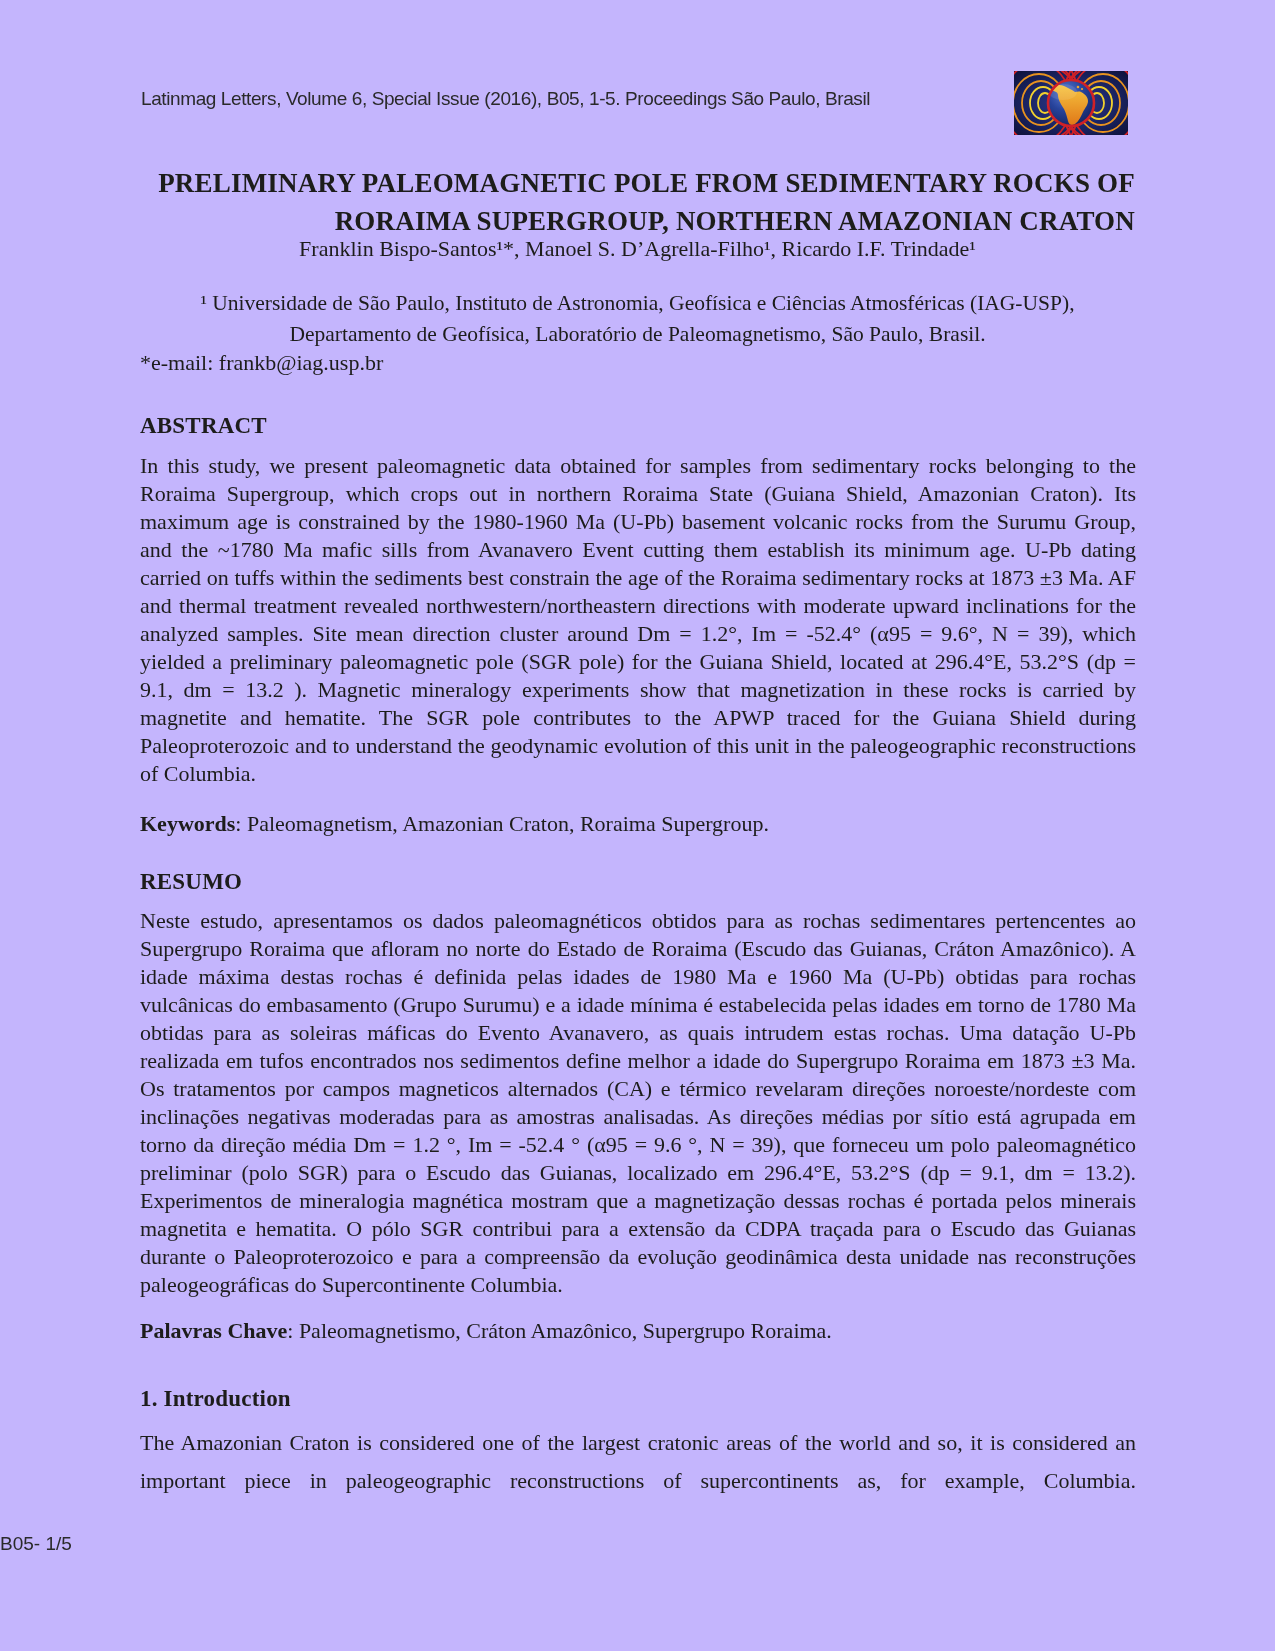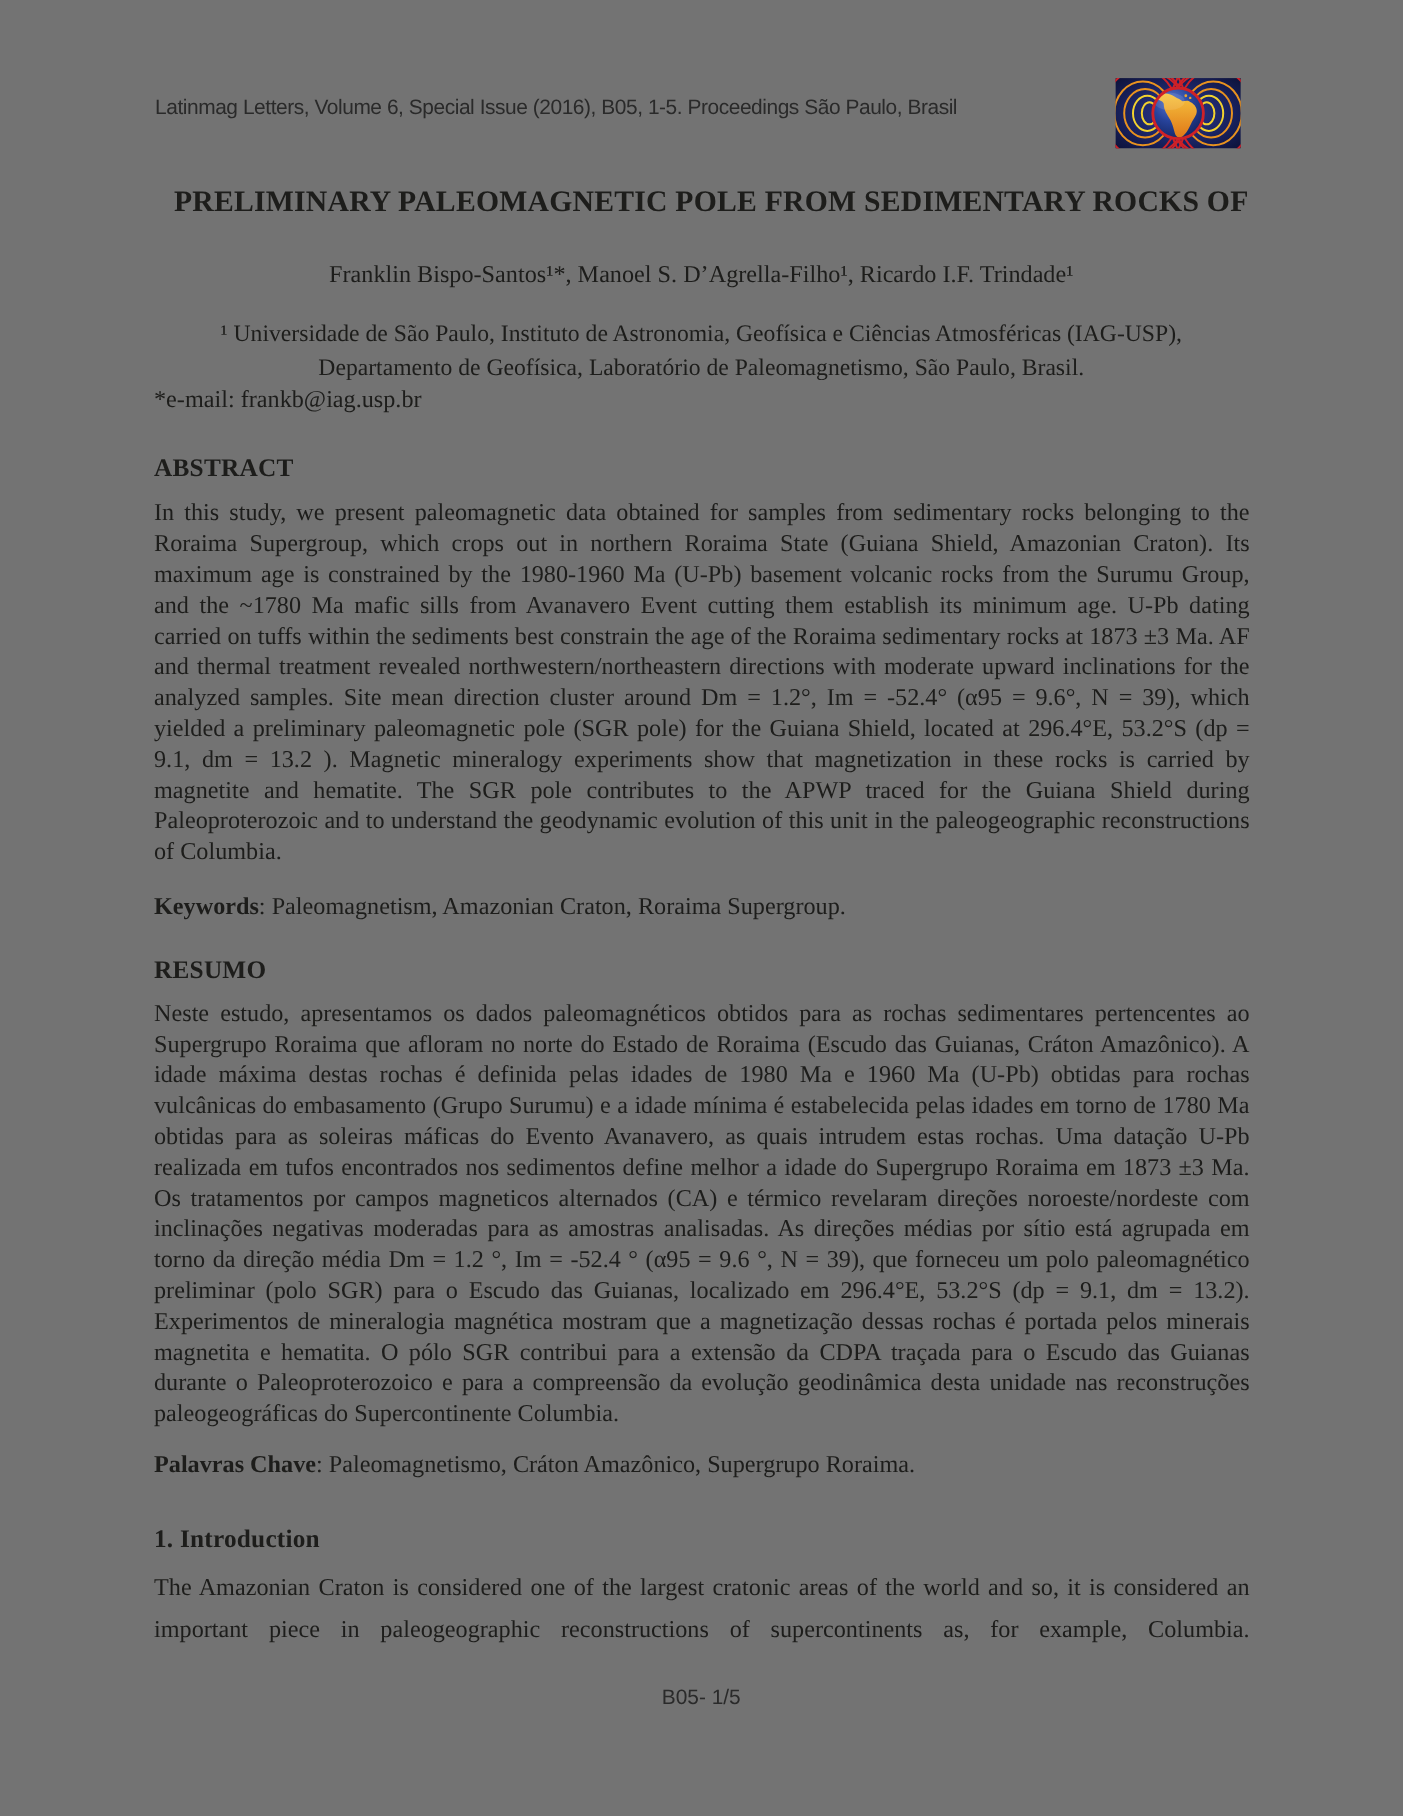--- a/index.html
+++ b/index.html
@@ -1,20 +1,20 @@
 <!DOCTYPE html>
 <html><head>
 <meta charset="utf-8">
 <style>
   html,body{margin:0;padding:0;background:#ffffff;}
   .page{
     position:relative;
     width:1275px;
     height:1651px;
-    background:#737373;
+    background:#c4b5fd;
     font-family:"Liberation Serif", serif;
     color:#1d1d1b;
     overflow:hidden;
   }
   .abs{position:absolute;}
   .journal-line{
     top:88px;left:141px;width:900px;
     font-family:"Liberation Sans", sans-serif;
     font-size:19px;letter-spacing:-0.4px;color:#2a2a2a;
     white-space:nowrap;
@@ -53,21 +53,20 @@
   .p-resumo{top:907px;}
   .p-intro{top:1424px;line-height:38px;text-align-last:justify;}
   .kw-line{
     left:140px;width:996px;font-size:22px;
   }
   .kw-keywords{top:811px;}
   .kw-palavras{top:1318px;}
   .kw-line b{font-weight:700;}
   .footer{
     top:1533px;left:0;width:1275px;
-    text-align:center;
     font-family:"Liberation Sans", sans-serif;
     font-size:19px;color:#2a2a2a;
   }
 </style>
 </head>
 <body>
 
 <div class="page">
 
   <div class="abs journal-line">Latinmag Letters, Volume 6, Special Issue (2016), B05, 1-5. Proceedings São Paulo, Brasil</div>
@@ -127,20 +126,21 @@
           <circle cx="68" cy="18" r="1.1" fill="#f0a42a"></circle>
           <ellipse cx="49" cy="21" rx="14" ry="8" fill="#ffffff" opacity="0.10"></ellipse>
         </g>
         <circle cx="57" cy="32" r="23" fill="none" stroke="#cf2127" stroke-width="2.6"></circle>
       </g>
     </g>
   </svg>
 
   <h1 class="abs title">
     <span style="display:block">PRELIMINARY PALEOMAGNETIC POLE FROM SEDIMENTARY ROCKS OF</span>
+    <span style="display:block">RORAIMA SUPERGROUP, NORTHERN AMAZONIAN CRATON</span>
   </h1>
 
   <div class="abs affiliation">
     <span style="display:block">¹ Universidade de São Paulo, Instituto de Astronomia, Geofísica e Ciências Atmosféricas (IAG-USP),</span>
     <span style="display:block">Departamento de Geofísica, Laboratório de Paleomagnetismo, São Paulo, Brasil.</span>
   </div>
 
   <div class="abs authors">Franklin Bispo-Santos¹*, Manoel S. D’Agrella-Filho¹, Ricardo I.F. Trindade¹</div>
 
   <div class="abs email">*e-mail: frankb@iag.usp.br</div>

